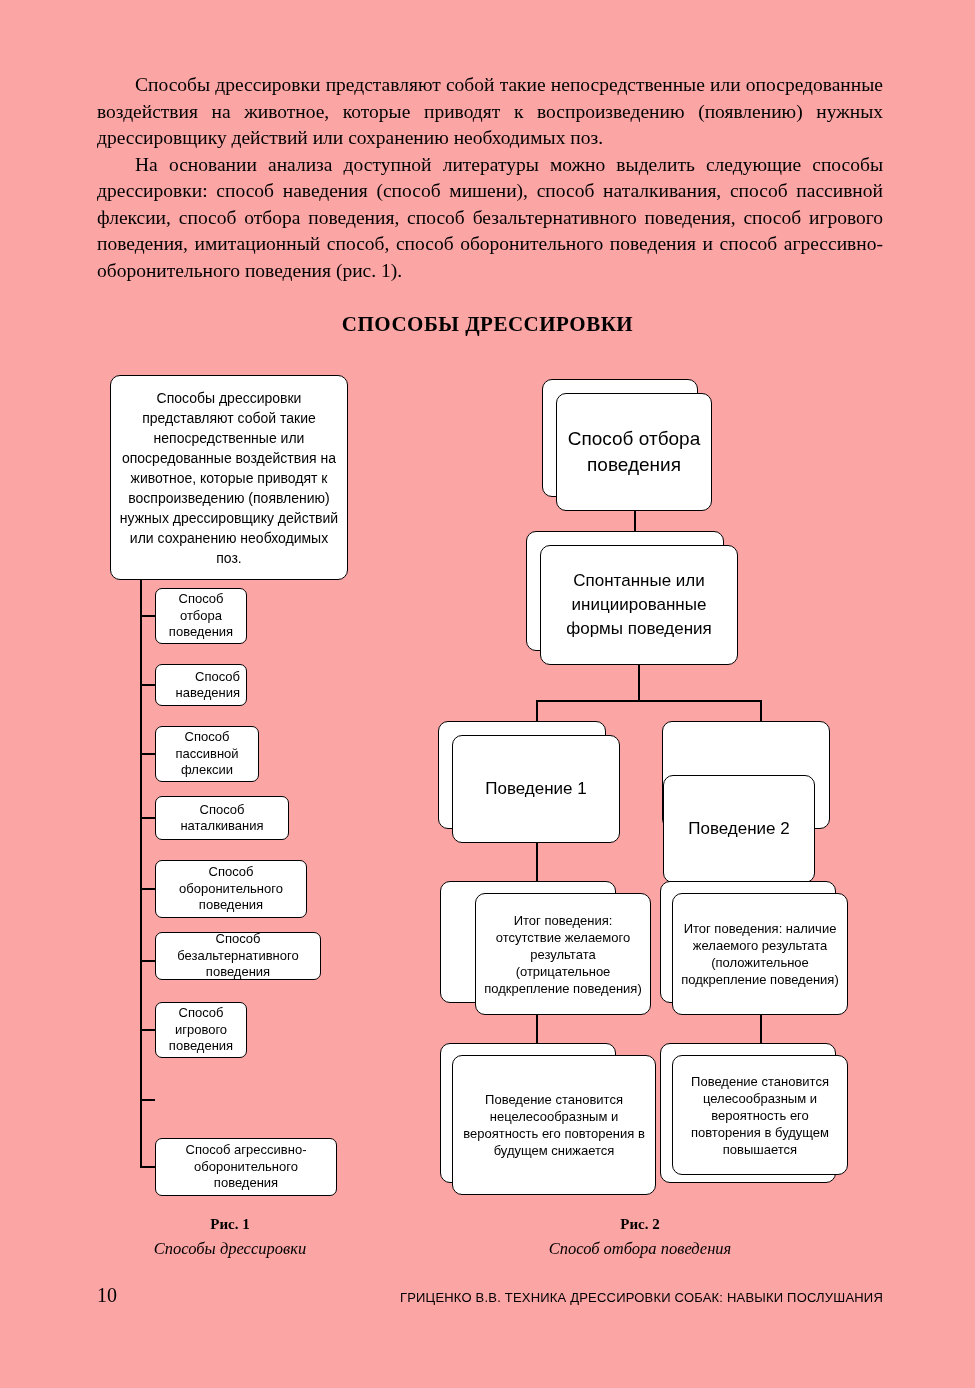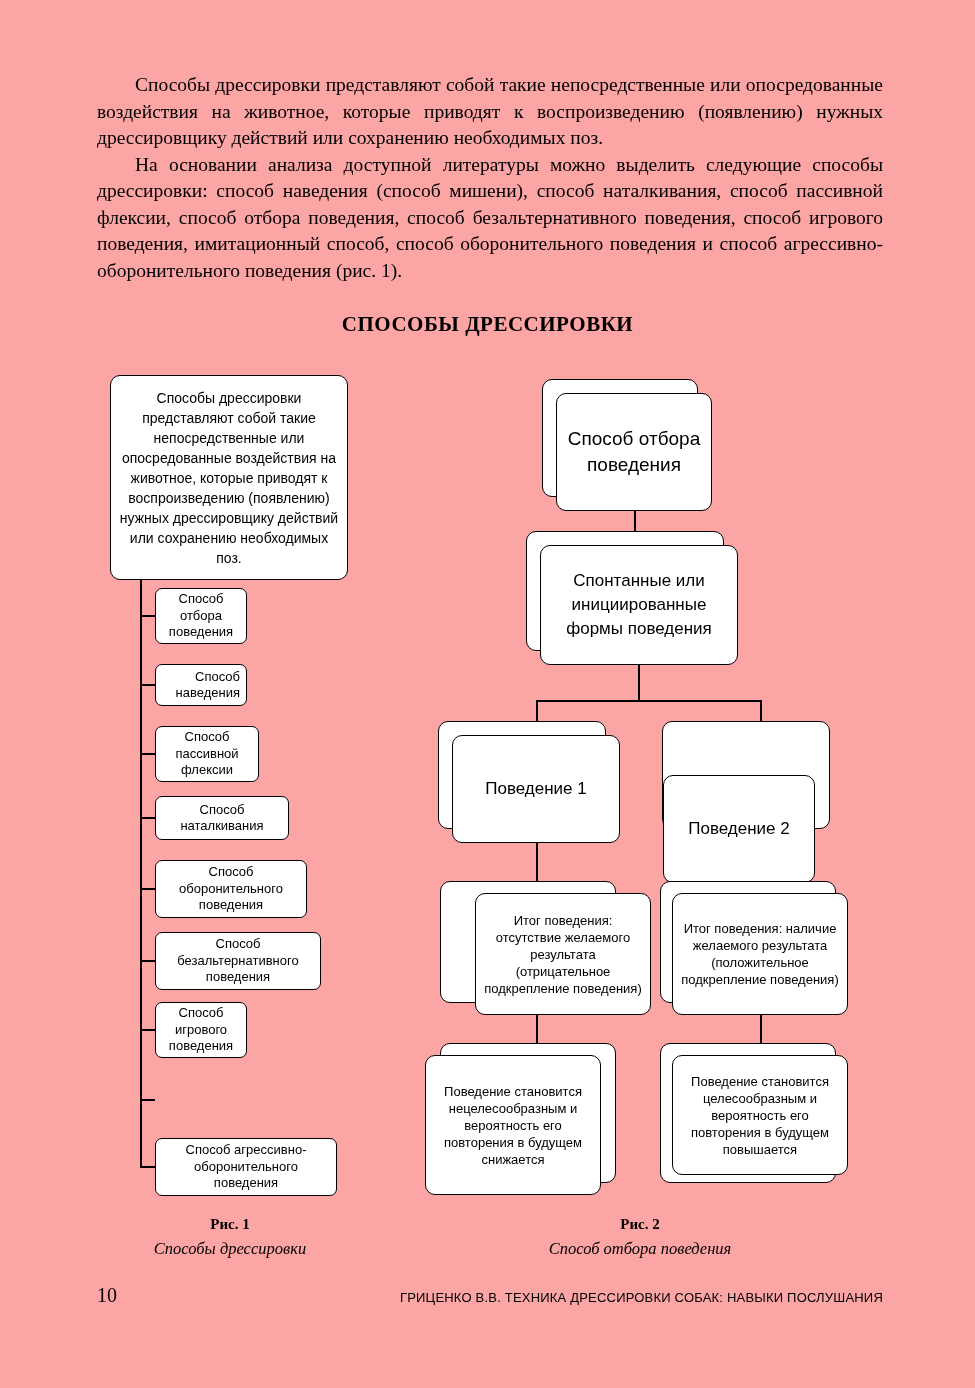--- a/index.html
+++ b/index.html
@@ -94,21 +94,21 @@
   <div class="hline" style="left:140px; top:960px;  width:15px;"></div>
   <div class="hline" style="left:140px; top:1029px; width:15px;"></div>
   <div class="hline" style="left:140px; top:1099px; width:15px;"></div>
   <div class="hline" style="left:140px; top:1166px; width:15px;"></div>
 
   <div class="box item" style="left:155px; top:588px;  width:92px;  height:56px;">Способ отбора поведения</div>
   <div class="box item" style="left:155px; top:664px;  width:92px;  height:42px;text-align:right;">Способ наведения</div>
   <div class="box item" style="left:155px; top:726px;  width:104px;  height:56px;">Способ пассивной флексии</div>
   <div class="box item" style="left:155px; top:796px;  width:134px; height:44px;">Способ наталкивания</div>
   <div class="box item" style="left:155px; top:860px;  width:152px; height:58px;">Способ оборонительного поведения</div>
-  <div class="box item" style="left:155px; top:932px;  width:166px; height:58px;">Способ безальтернативного поведения</div>
+  <div class="box item" style="left:155px; top:932px;  width:166px; height:48px;">Способ безальтернативного поведения</div>
   <div class="box item" style="left:155px; top:1002px; width:92px;  height:56px;">Способ игрового поведения</div>
   <div class="box item" style="left:155px; top:1138px; width:182px; height:58px;">Способ агрессивно-оборонительного поведения</div>
 
   <div class="caption" style="left:100px; top:1216px; width:260px;">
     <p class="cap-label">Рис. 1</p>
     <p class="cap-text">Способы дрессировки</p>
   </div>
 
   <div class="vline" style="left:634px; top:511px; height:34px;"></div>
   <div class="vline" style="left:638px; top:665px; height:35px;"></div>
@@ -132,21 +132,21 @@
   <div class="box back" style="left:662px; top:721px; width:168px; height:108px;"></div>
   <div class="box n-med" style="left:663px; top:735px; width:152px; height:108px;margin-top:40px;">Поведение 2</div>
 
   <div class="box back" style="left:440px; top:881px; width:176px; height:122px;"></div>
   <div class="box n-sm" style="left:452px; top:893px; width:176px; height:122px;margin-left:23px;">Итог поведения: отсутствие желаемого результата (отрицательное подкрепление поведения)</div>
 
   <div class="box back" style="left:660px; top:881px; width:176px; height:122px;"></div>
   <div class="box n-sm" style="left:672px; top:893px; width:176px; height:122px;">Итог поведения: наличие желаемого результата (положительное подкрепление поведения)</div>
 
   <div class="box back" style="left:440px; top:1043px; width:176px; height:140px;"></div>
-  <div class="box n-sm" style="left:425px; top:1055px; width:176px; height:140px;">Поведение становится нецелесообразным и вероятность его повторения в будущем снижается</div>
+  <div class="box n-sm" style="left:452px; top:1055px; width:204px; height:140px;">Поведение становится нецелесообразным и вероятность его повторения в будущем снижается</div>
 
   <div class="box back" style="left:660px; top:1043px; width:176px; height:140px;"></div>
   <div class="box n-sm" style="left:672px; top:1055px; width:176px; height:120px;">Поведение становится целесообразным и вероятность его повторения в будущем повышается</div>
 
   <div class="caption" style="left:440px; top:1216px; width:400px;">
     <p class="cap-label">Рис. 2</p>
     <p class="cap-text">Способ отбора поведения</p>
   </div>
 
   <div class="page-number">10</div>

